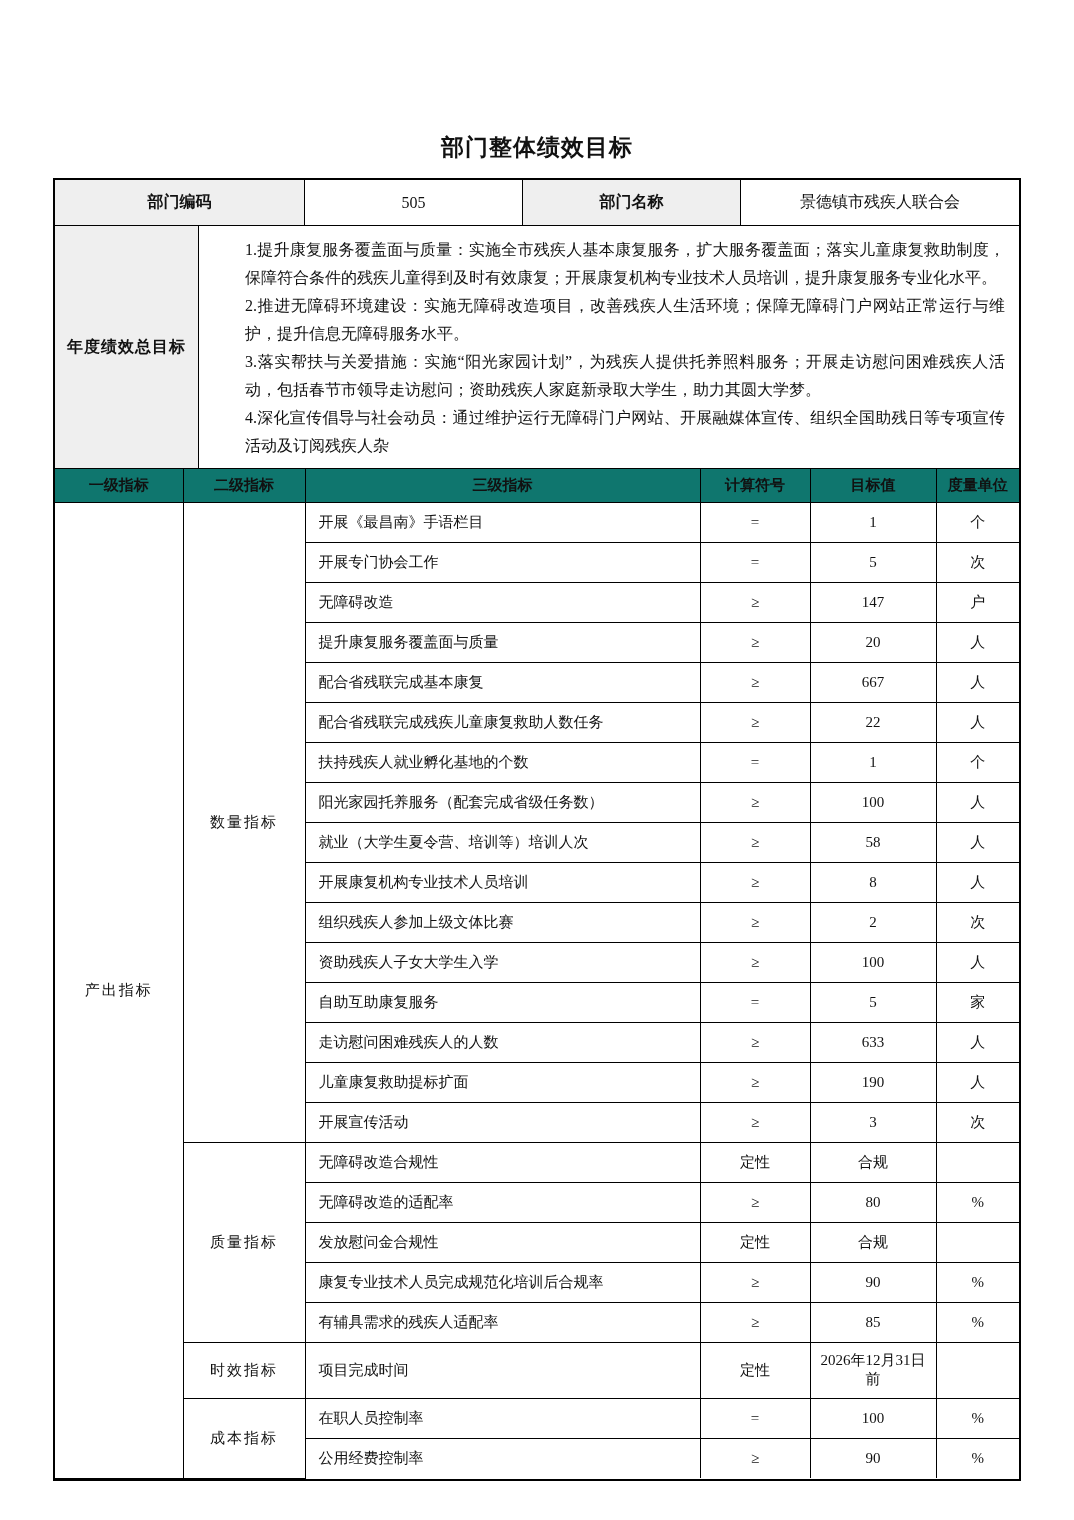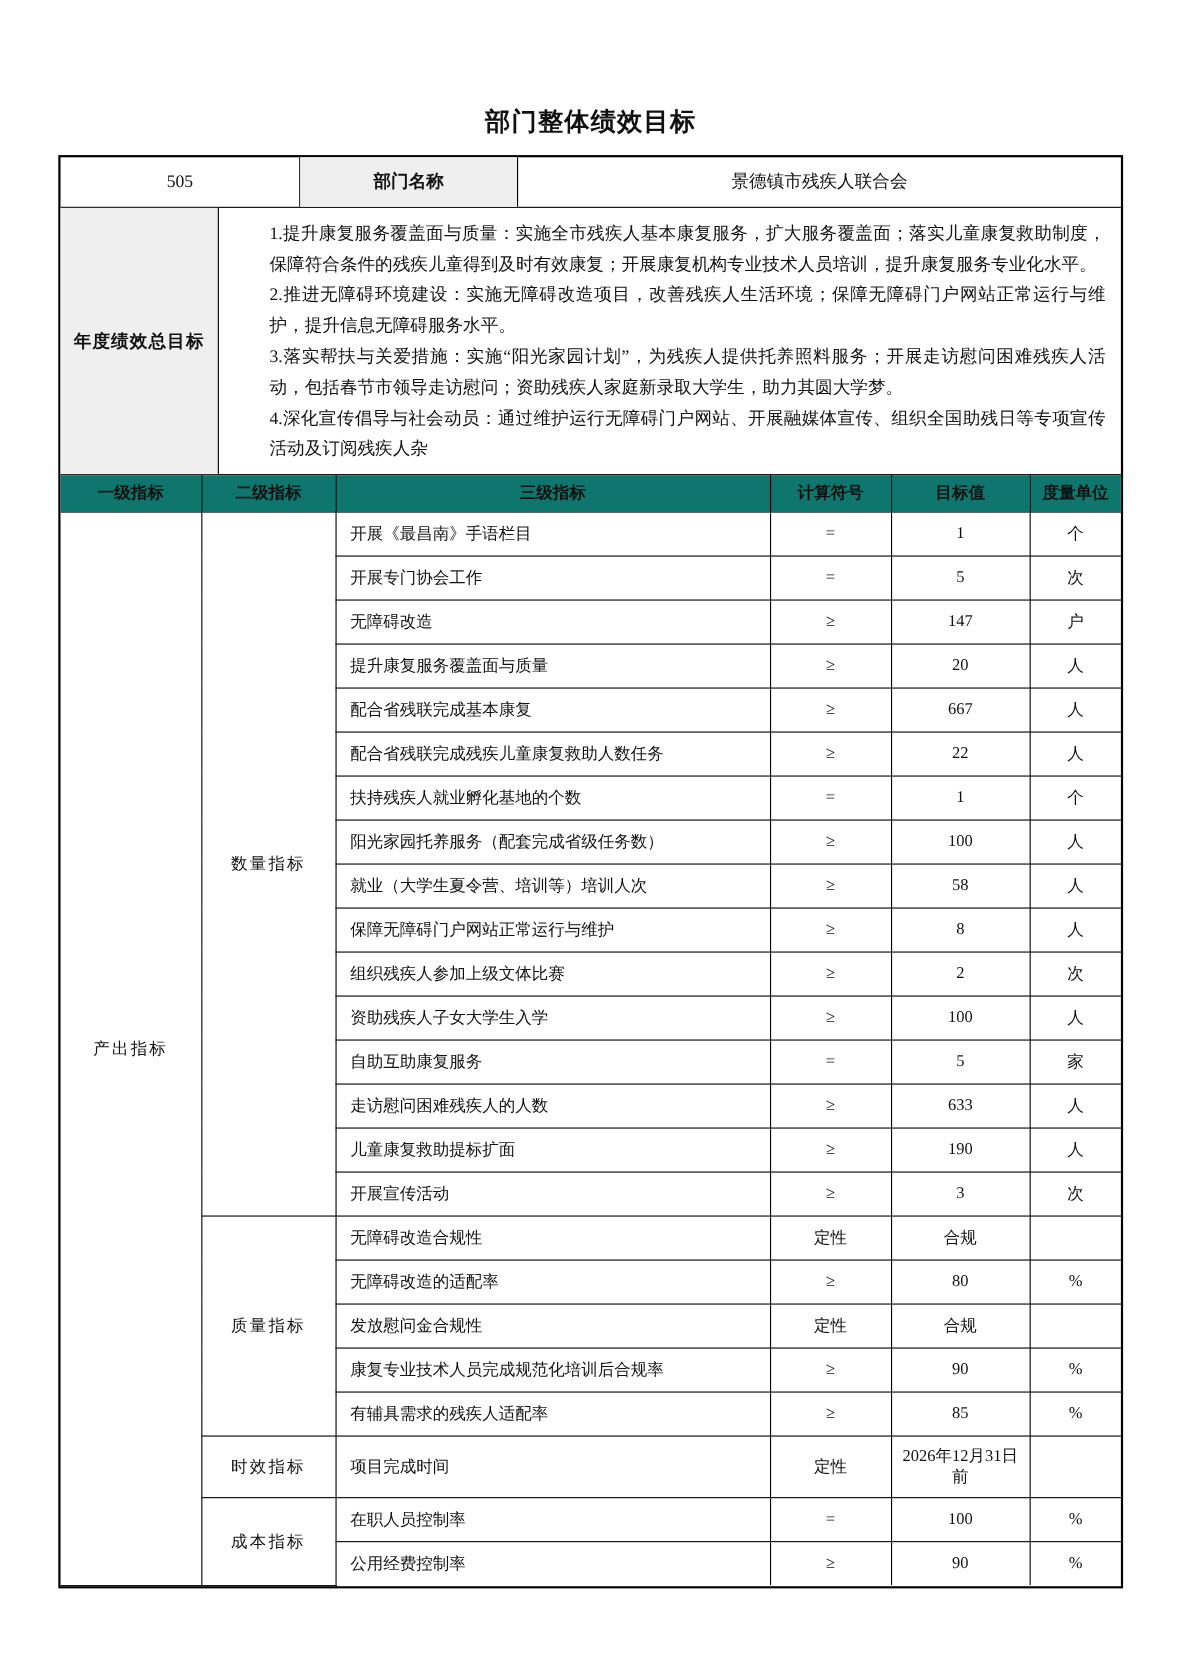--- a/index.html
+++ b/index.html
@@ -3,41 +3,41 @@
 <meta charset="utf-8">
 <style>
   html,body { margin:0; padding:0; }
   body {
     width:1074px; height:1520px; background:#ffffff;
     font-family:"Liberation Serif","DejaVu Serif",serif;
     color:#111111;
   }
   .page-title {
     padding-top:95px; text-align:center;
-    font-size:23px; font-weight:bold; letter-spacing:1px;
+    font-size:23px; font-weight:bold; letter-spacing:1px;margin-top:37px;
   }
   .doc-table {
     margin:15px 0 0 53px; width:968px;
     border:2px solid #000; box-sizing:border-box;
     font-size:16px;
   }
   .frow { display:flex; box-sizing:border-box; }
   .cell {
     box-sizing:border-box; display:flex;
     align-items:center; justify-content:center; text-align:center;
   }
   .bdr { border-right:1px solid #000; }
   .bdb { border-bottom:1px solid #000; }
   .shade { background:#efefef; }
   .bold { font-weight:bold; }
 
   .row-info { height:45px; }
   .ci1 { width:250px; }
   .ci2 { width:218px; }
-  .ci3 { width:198px; }
+  .ci3 { width:218px; }
   .ci4 { flex:1; }
 
   .goals-label {
     width:144px; padding:0 4px; letter-spacing:1px;
   }
   .goals-text {
     flex:1; padding:10px 14px 8px 14px;
     font-size:16px; line-height:28px; text-align:justify;margin-left:32px;
   }
   .goals-text p { margin:0; }
@@ -62,20 +62,21 @@
   table.ind tr:last-child > td { border-bottom:none; }
 </style>
 </head>
 <body>
 
 <div class="page-title">部门整体绩效目标</div>
 
 <div class="doc-table">
 
   <div class="frow row-info">
+    <div class="cell ci1 shade bdr bold">部门编码</div>
     <div class="cell ci2 bdr">505</div>
     <div class="cell ci3 shade bdr bold">部门名称</div>
     <div class="cell ci4">景德镇市残疾人联合会</div>
   </div>
 
   <div class="frow bdb" style="border-top:1px solid #000;">
     <div class="cell goals-label shade bdr bold">年度绩效总目标</div>
     <div class="goals-text">
       <p>1.提升康复服务覆盖面与质量：实施全市残疾人基本康复服务，扩大服务覆盖面；落实儿童康复救助制度，保障符合条件的残疾儿童得到及时有效康复；开展康复机构专业技术人员培训，提升康复服务专业化水平。</p>
       <p>2.推进无障碍环境建设：实施无障碍改造项目，改善残疾人生活环境；保障无障碍门户网站正常运行与维护，提升信息无障碍服务水平。</p>
@@ -153,21 +154,21 @@
       <td>100</td>
       <td>人</td>
     </tr>
     <tr>
       <td class="name">就业（大学生夏令营、培训等）培训人次</td>
       <td>≥</td>
       <td>58</td>
       <td>人</td>
     </tr>
     <tr>
-      <td class="name">保障无障碍门户网站正常运行与维护</td>
+      <td class="name">开展康复机构专业技术人员培训</td>
       <td>≥</td>
       <td>8</td>
       <td>人</td>
     </tr>
     <tr>
       <td class="name">组织残疾人参加上级文体比赛</td>
       <td>≥</td>
       <td>2</td>
       <td>次</td>
     </tr>

